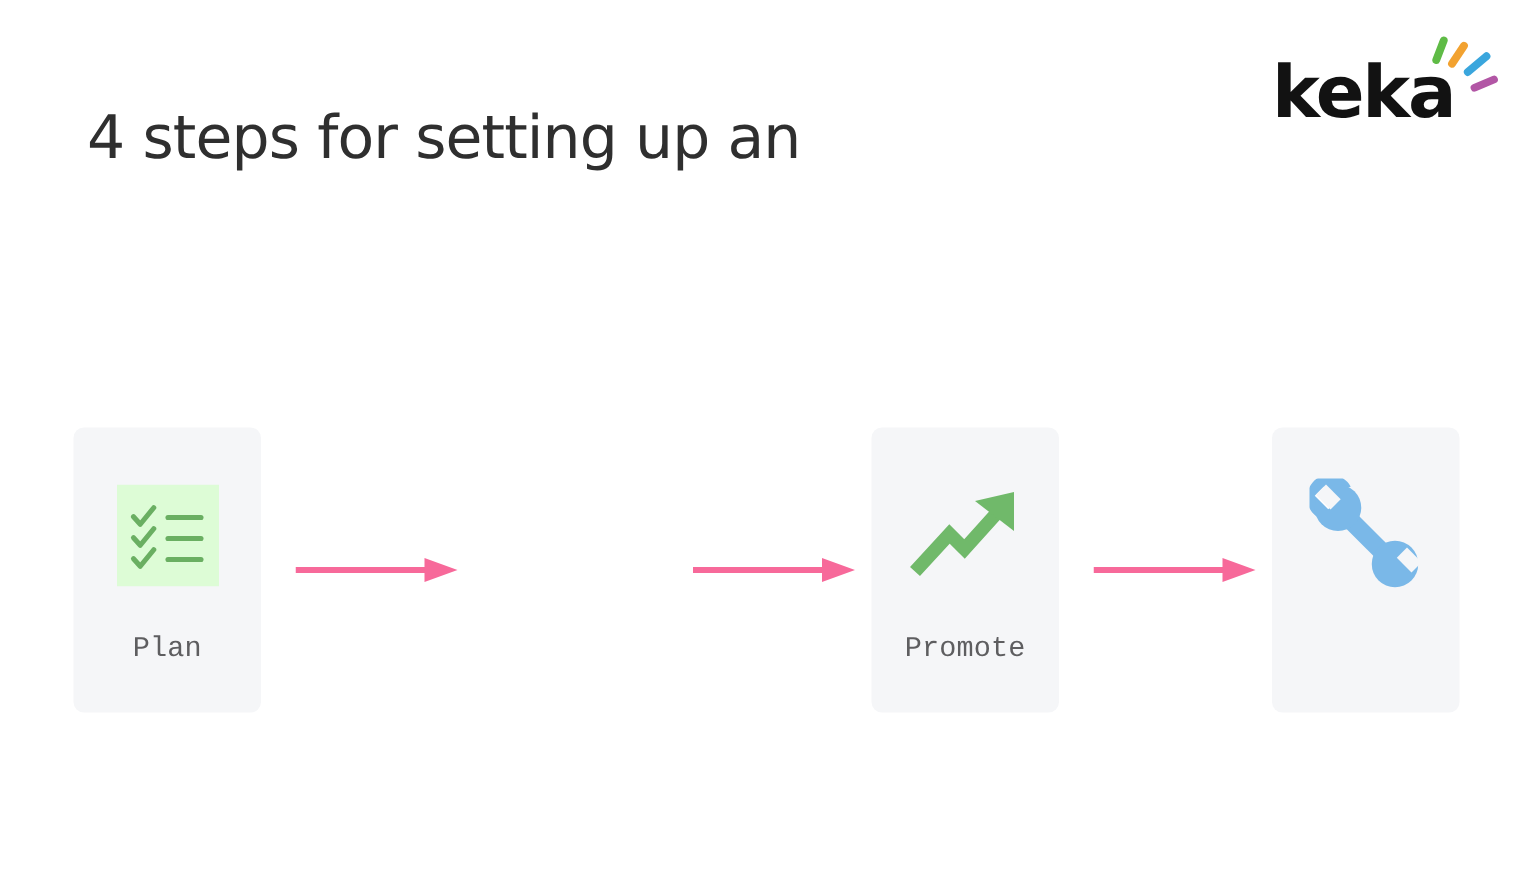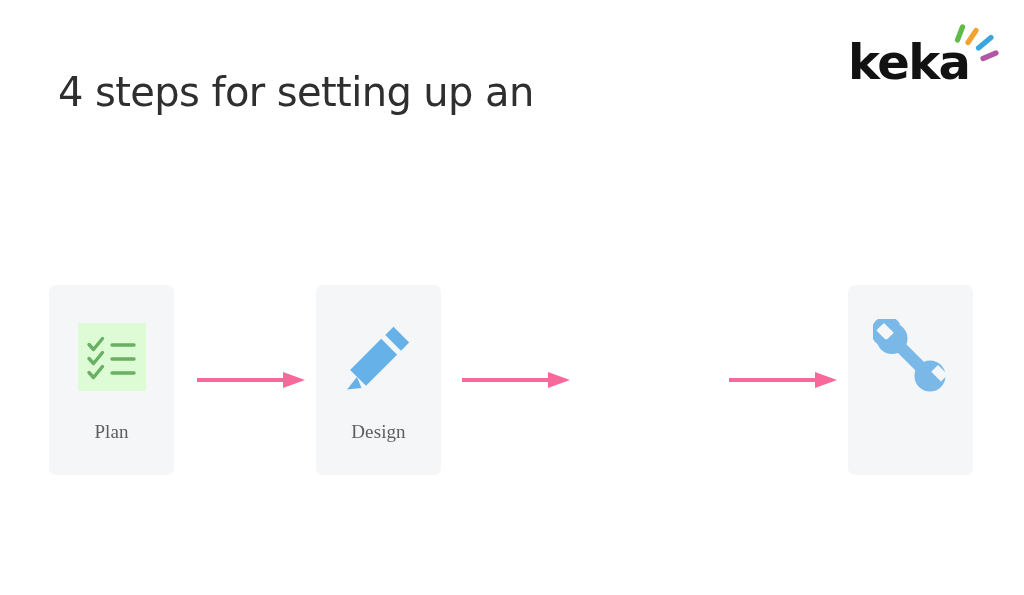--- a/index.html
+++ b/index.html
@@ -69,21 +69,21 @@
     left:0; right:0; top:30px;
     height:84px;
     display:flex;
     align-items:center;
     justify-content:center;
   }
   .card-label {
     position:absolute;
     left:0; right:0; top:136px;
     text-align:center;
-    font-family:Liberation Serif, serif;
+    font-family:Liberation Mono, monospace;
     font-size:19px;
     font-weight:400;
     color:#5e5e60;
     letter-spacing:0.1px;
   }
 
   .card-1 { left:49px; }
   .card-2 { left:316px; }
   .card-3 { left:581px; }
   .card-4 { left:848px; }
@@ -131,38 +131,32 @@
             <polyline points="11,49.5 15.5,54.5 24.5,43.5"></polyline>
             <line x1="34" y1="22" x2="56" y2="22"></line>
             <line x1="34" y1="36" x2="56" y2="36"></line>
             <line x1="34" y1="50" x2="56" y2="50"></line>
           </g>
         </svg>
       </div>
       <div class="card-label">Plan</div>
     </div>
 
-    <div class="card card-2">
+
+    <div class="card card-3">
       <div class="card-icon">
-        <svg width="76" height="76" viewBox="0 0 76 76">
-          <g fill="#66b2e8">
-
-            <path d="M52.5 7.8 L68.2 23.5 L60.0 31.8 L44.3 16.1 Z"></path>
-
-            <path d="M40.2 19.8 L56.1 35.7 L25.0 66.8 L9.1 50.9 Z"></path>
-
-            <path d="M20.6 55.3 L9.1 66.8 L6.5 69.4 L6.5 69.4 Z" opacity="0"></path>
-
-            <path d="M16.0 58.0 L6.0 70.5 L20.5 69.0 Z"></path>
+        <svg width="76" height="62" viewBox="0 0 76 62">
+          <g fill="none" stroke="#70b96a" stroke-width="9" stroke-linecap="butt" stroke-linejoin="miter">
+            <polyline points="4,55 27,30 37,40 64,10"></polyline>
           </g>
+          <polygon points="70,2 70,28 44,8" fill="#70b96a"></polygon>
         </svg>
       </div>
-      <div class="card-label">Design</div>
+      <div class="card-label">Promote</div>
     </div>
-
 
     <div class="card card-4">
       <div class="card-icon">
         <svg width="76" height="76" viewBox="0 0 76 76">
           <g fill="#7ab8e8">
 
             <rect x="31.5" y="14" width="12" height="48" transform="rotate(-45 37.5 38)"></rect>
 
             <path d="M27.5 5.5
                      A 15.5 15.5 0 1 0 9.0 27.5

